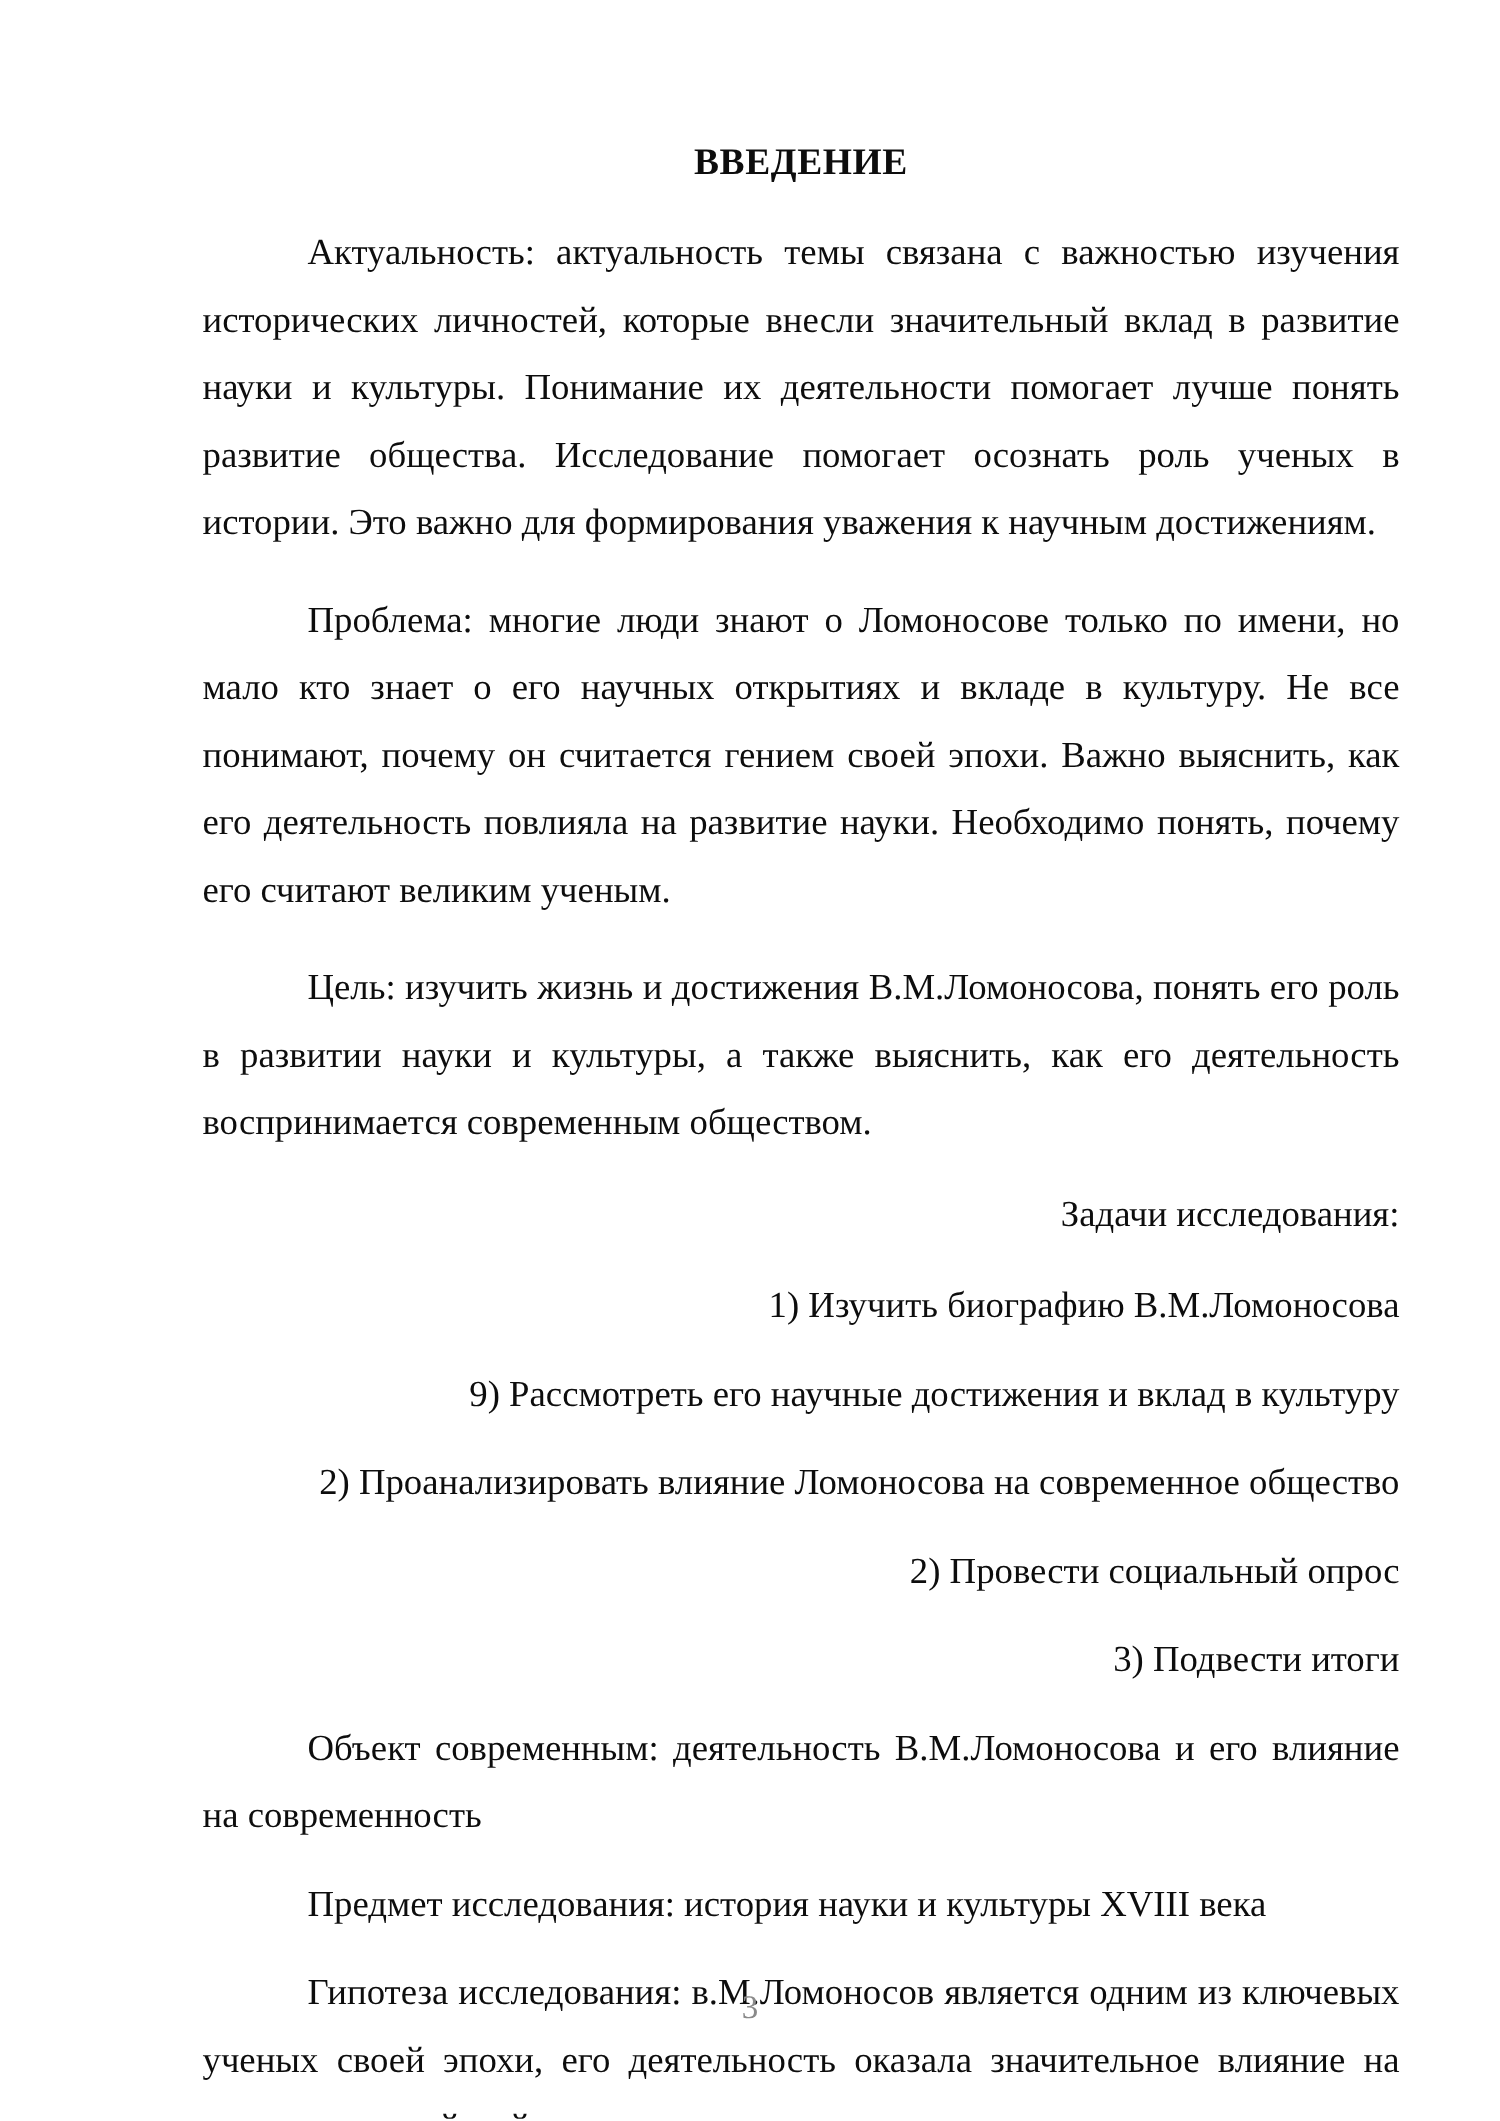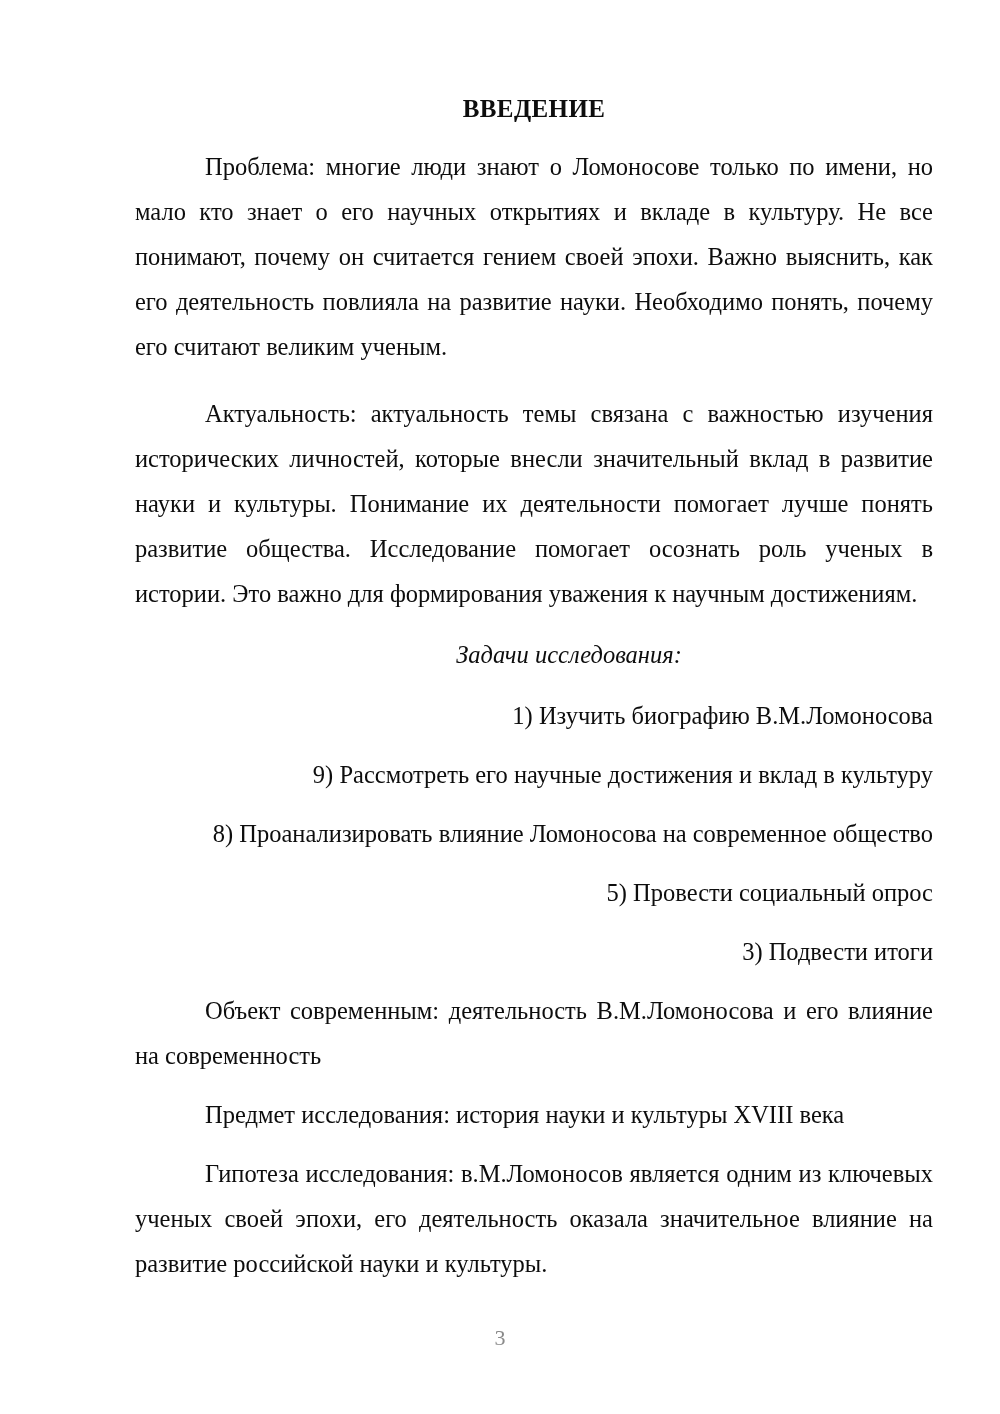--- a/index.html
+++ b/index.html
@@ -65,57 +65,57 @@
     padding-top: 14px;
     padding-left: 38px;
     white-space: nowrap;
   }
   .list-item.first {
     padding-top: 16px;
   }
   .label-line {
     font-size: 24.5px;
     line-height: 45px;
-    text-align: center;
+    text-align: right;
     text-indent: 70px;
     margin: 0;
     padding-top: 16px;
-    font-style: italic;
   }
   .page-number {
     position: absolute;
     left: 0;
     right: 0;
     top: 1327px;
     text-align: center;
     font-size: 22px;
     color: #8a8a8a;
     line-height: 1;
   }
 </style>
 </head>
 <body>
 
 <div class="page">
   <div class="content">
 
     <h1 class="doc-title">ВВЕДЕНИЕ</h1>
 
+    <p class="para first">Актуальность: актуальность темы связана с важностью изучения исторических личностей, которые внесли значительный вклад в развитие науки и культуры. Понимание их деятельности помогает лучше понять развитие общества. Исследование помогает осознать роль ученых в истории. Это важно для формирования уважения к научным достижениям.</p>
+
     <p class="para">Проблема: многие люди знают о Ломоносове только по имени, но мало кто знает о его научных открытиях и вкладе в культуру. Не все понимают, почему он считается гением своей эпохи. Важно выяснить, как его деятельность повлияла на развитие науки. Необходимо понять, почему его считают великим ученым.</p>
 
-    <p class="para first">Актуальность: актуальность темы связана с важностью изучения исторических личностей, которые внесли значительный вклад в развитие науки и культуры. Понимание их деятельности помогает лучше понять развитие общества. Исследование помогает осознать роль ученых в истории. Это важно для формирования уважения к научным достижениям.</p>
-
+    <p class="para">Цель: изучить жизнь и достижения В.М.Ломоносова, понять его роль в развитии науки и культуры, а также выяснить, как его деятельность воспринимается современным обществом.</p>
 
     <p class="label-line">Задачи исследования:</p>
 
     <ul class="list">
       <li class="list-item first">1) Изучить биографию В.М.Ломоносова</li>
       <li class="list-item">9) Рассмотреть его научные достижения и вклад в культуру</li>
-      <li class="list-item">8) Проанализировать влияние Ломоносова на современное общество</li>
-      <li class="list-item">5) Провести социальный опрос</li>
+      <li class="list-item">2) Проанализировать влияние Ломоносова на современное общество</li>
+      <li class="list-item">2) Провести социальный опрос</li>
       <li class="list-item">3) Подвести итоги</li>
     </ul>
 
     <p class="para tight">Объект современным: деятельность В.М.Ломоносова и его влияние на современность</p>
 
     <p class="para tight">Предмет исследования: история науки и культуры XVIII века</p>
 
     <p class="para tight">Гипотеза исследования: в.М.Ломоносов является одним из ключевых ученых своей эпохи, его деятельность оказала значительное влияние на развитие российской науки и культуры.</p>
 
   </div>

